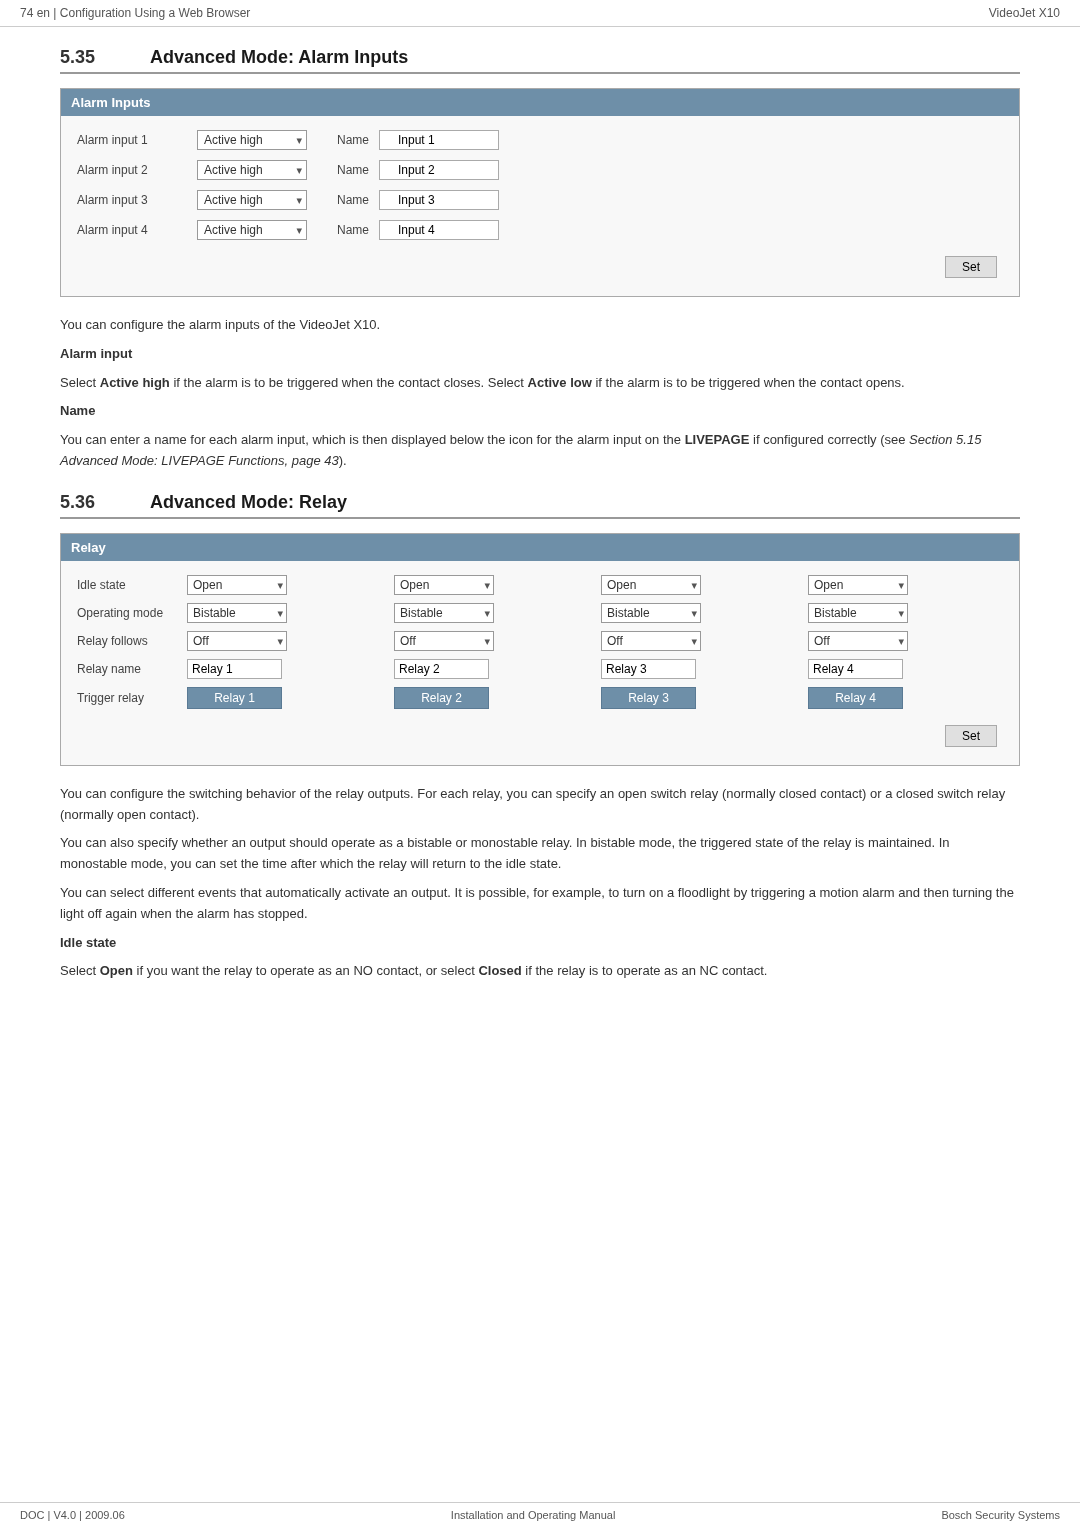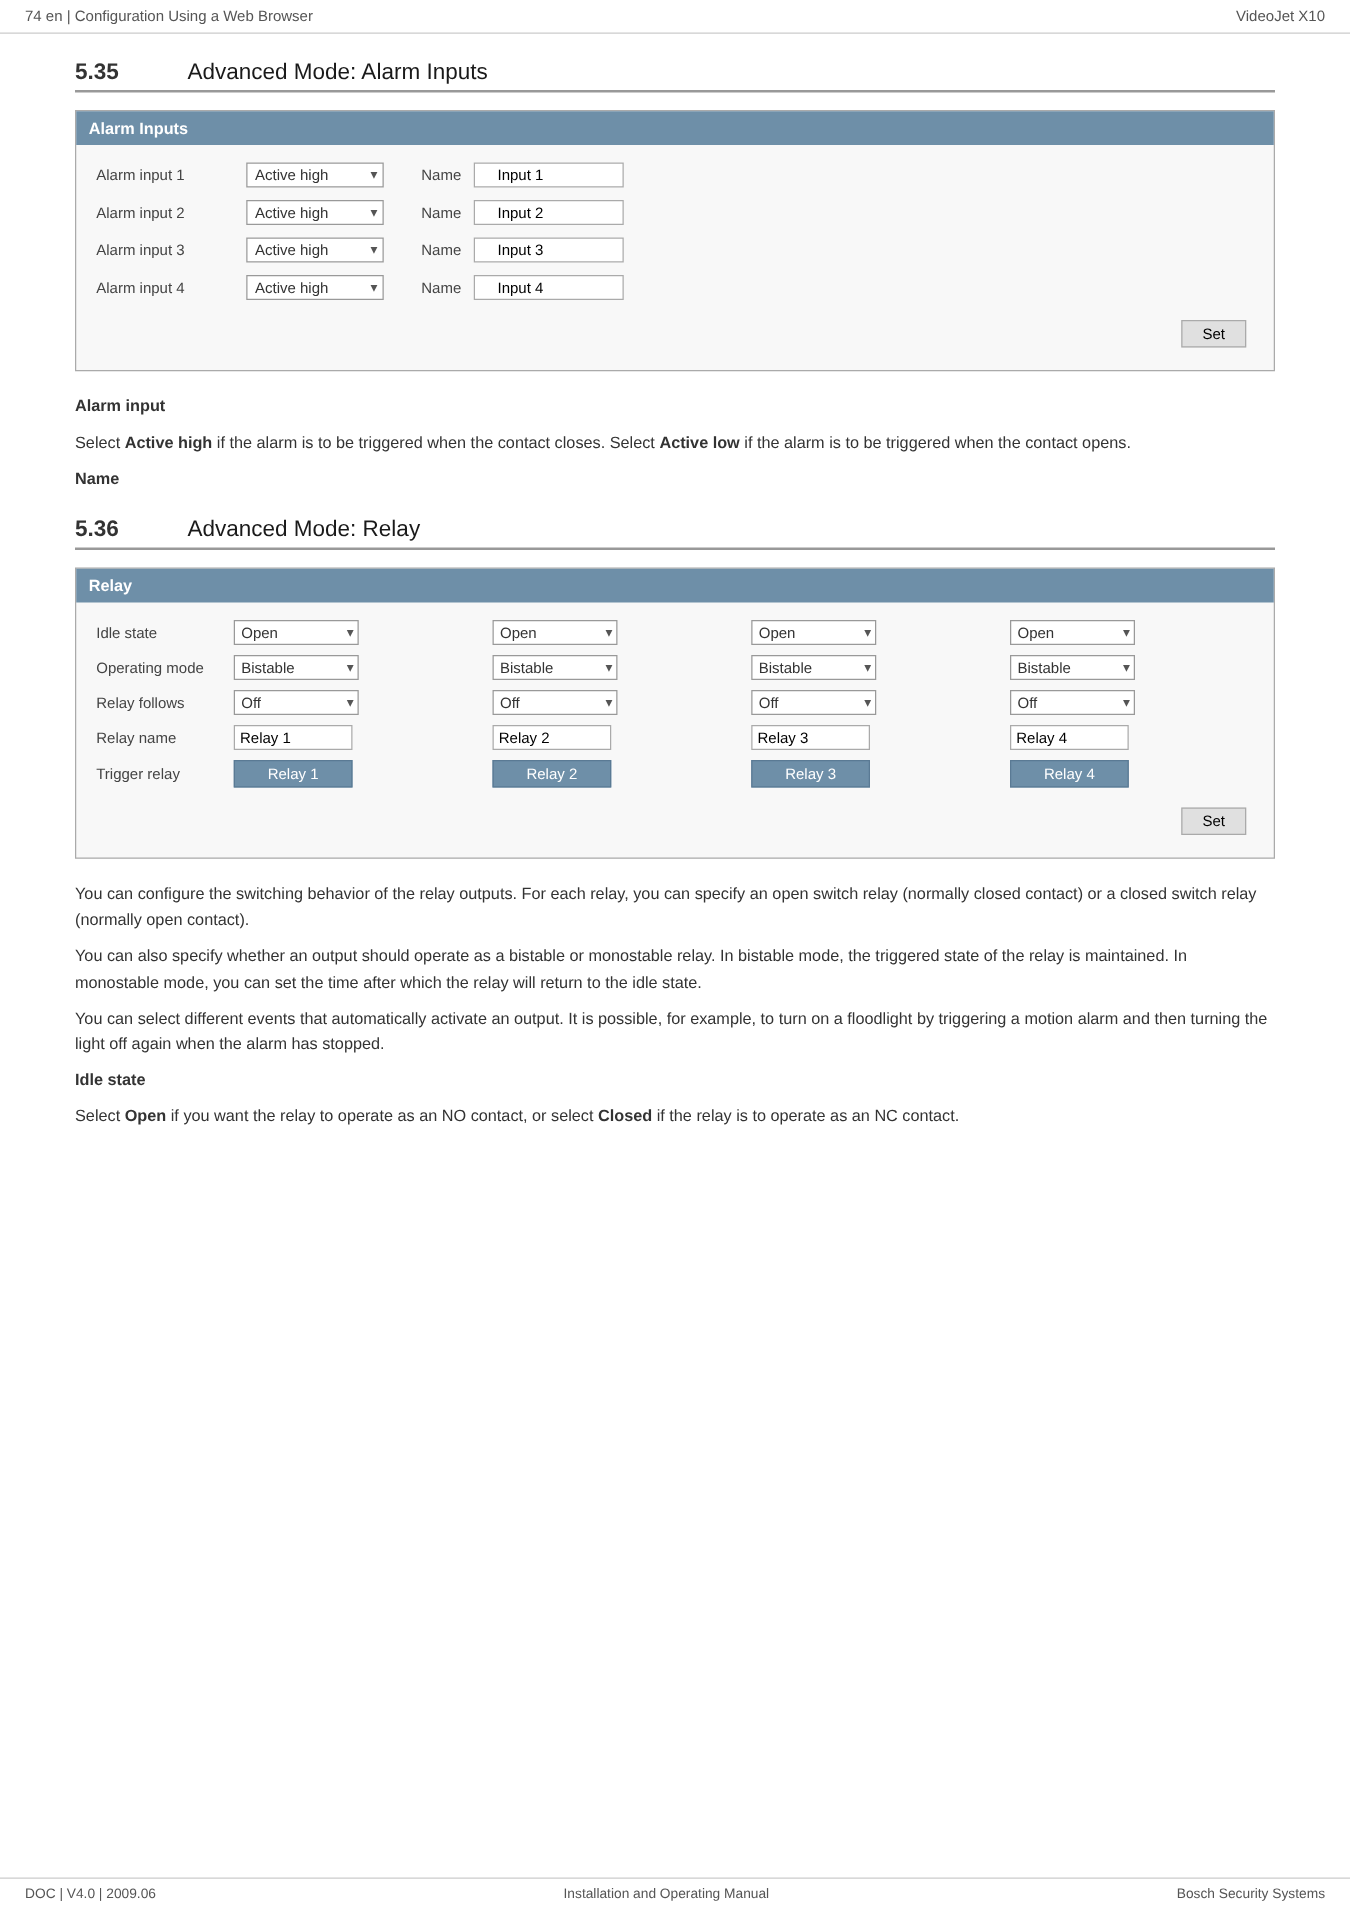--- a/index.html
+++ b/index.html
@@ -33,21 +33,21 @@
       font-size: 18px;
       font-weight: bold;
       color: #333;
       margin-right: 30px;
       min-width: 60px;
       display: inline-block;
     }
 
     .section-title {
       font-size: 18px;
-      font-weight: normal;
+      font-weight: bold;
       color: #1a1a1a;
     }
 
     .section-header {
       display: flex;
       align-items: baseline;
       margin-bottom: 14px;
       border-bottom: 2px solid #999;
       padding-bottom: 4px;
     }
@@ -315,23 +315,25 @@
         <input class="name-input" type="text" value="Input 4" style="">
       </div>
 
       <div style="text-align:right; padding: 4px 6px;">
         <button class="set-btn">Set</button>
       </div>
     </div>
   </div>
 
   <div class="desc-block">
+    <p>You can configure the alarm inputs of the VideoJet X10.</p>
     <p><span class="desc-subheading">Alarm input</span></p>
     <p>Select <b>Active high</b> if the alarm is to be triggered when the contact closes. Select <b>Active low</b> if the alarm is to be triggered when the contact opens.</p>
     <p><span class="desc-subheading">Name</span></p>
+    <p>You can enter a name for each alarm input, which is then displayed below the icon for the alarm input on the <b>LIVEPAGE</b> if configured correctly (see <i>Section 5.15 Advanced Mode: LIVEPAGE Functions, page 43</i>).</p>
   </div>
 
   <div class="section-header">
     <span class="section-number">5.36</span>
     <span class="section-title">Advanced Mode: Relay</span>
   </div>
 
   <div class="panel">
     <div class="panel-header">
       <span>Relay</span>

